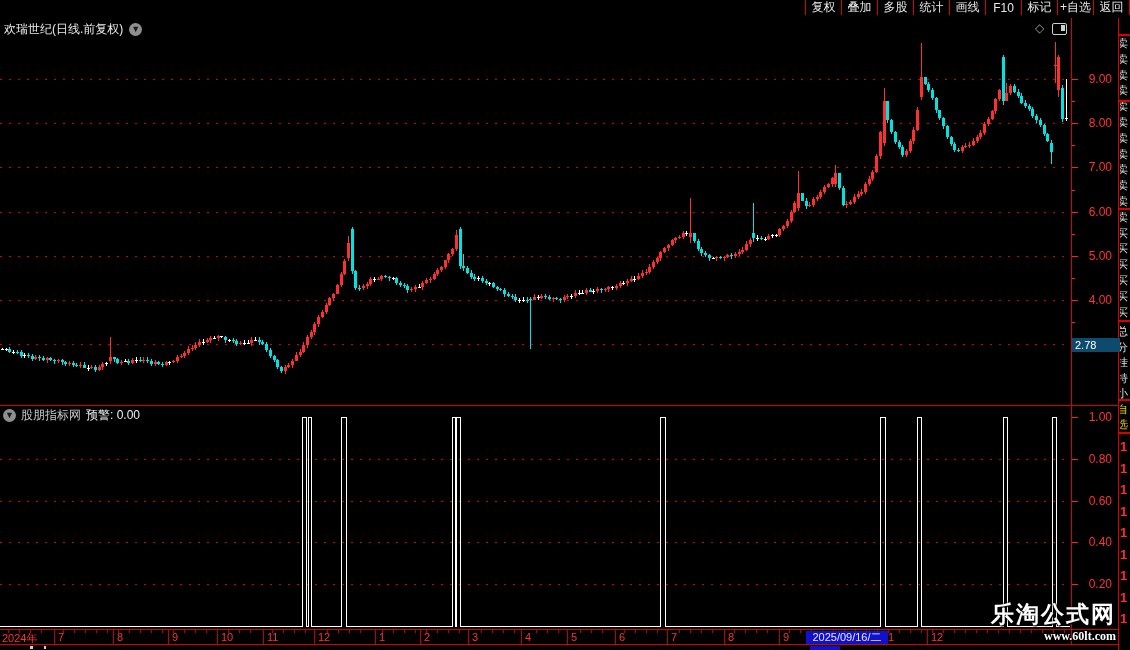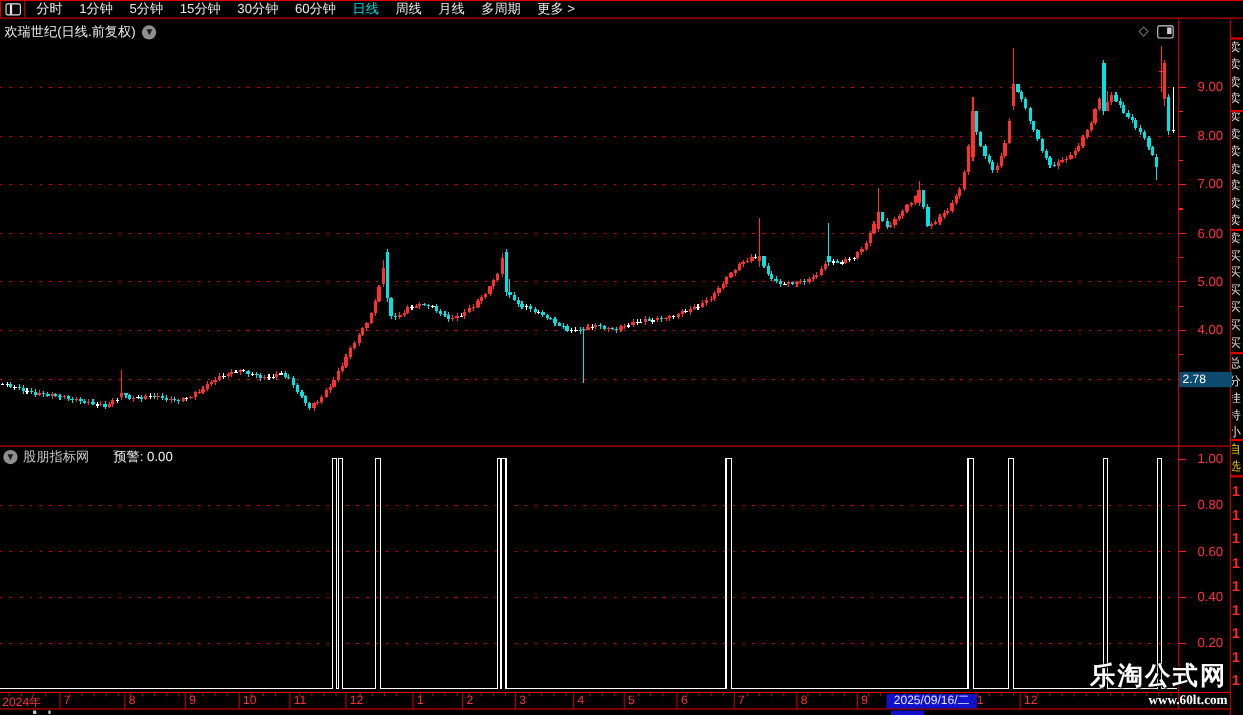--- a/index.html
+++ b/index.html
@@ -35,21 +35,21 @@
   .vline{position:absolute;width:1px;background:#d80000;z-index:4;}
   svg#cv{position:absolute;left:0;top:0;z-index:1;}
   
   .axlab{position:absolute;width:38px;text-align:right;color:#ff3232;font-size:12px;z-index:3;}
   .price-marker{position:absolute;left:1072px;width:45px;height:14px;background:#0c4a6e;color:#fff;
                 font-size:11px;line-height:14px;padding-left:3px;z-index:4;}
   
   .ind-header{position:absolute;left:3px;top:407px;display:flex;align-items:center;gap:5px;
               font-size:12px;z-index:3;}
   .ind-source{color:#c8c8c8;}
-  .ind-label{color:#efefef;margin-left:17px;}
+  .ind-label{color:#efefef;}
   
   .date-axis{position:absolute;left:0;top:630px;width:1118px;height:14px;z-index:3;}
   .dlab{position:absolute;top:1px;color:#ff3232;font-size:11px;white-space:nowrap;}
   .dsep{position:absolute;top:0;width:1px;height:14px;background:#c00000;}
   .dtick{position:absolute;top:0;width:1px;height:3px;background:#c00000;}
   .datebox{position:absolute;top:1px;height:13px;background:#1111cc;color:#e6e6ff;font-size:11px;
            line-height:13px;text-align:center;z-index:4;}
   .frag{position:absolute;z-index:2;}
   
   .edge-strip{position:absolute;left:1120px;width:10px;overflow:hidden;z-index:3;}
@@ -63,38 +63,20 @@
   .watermark{position:absolute;right:14px;top:601px;z-index:10;text-align:right;color:#fff;
              text-shadow:1px 1px 1px #000,0 0 3px #000;pointer-events:none;}
   .wm1{font-size:23px;font-weight:bold;letter-spacing:2px;line-height:26px;}
   .wm2{font-size:12px;font-weight:bold;font-family:Liberation Serif, serif;line-height:18px;}
 </style>
 </head>
 <body>
 
 <div class="screen">
 
-  <div class="toolbar">
-    <div class="tool-icon-cell">
-      <span class="split-icon"></span>
-    </div>
-    <div class="periods" id="periods">
-        <div class="period">分时</div>
-        <div class="period">1分钟</div>
-        <div class="period">5分钟</div>
-        <div class="period">15分钟</div>
-        <div class="period">30分钟</div>
-        <div class="period">60分钟</div>
-        <div class="period active">日线</div>
-        <div class="period">周线</div>
-        <div class="period">月线</div>
-        <div class="period">多周期</div>
-        <div class="period">更多 &gt;</div>
-      </div>
-  </div>
   <div class="right-buttons" id="rightButtons">
       <div class="rbtn">复权</div>
       <div class="rbtn">叠加</div>
       <div class="rbtn">多股</div>
       <div class="rbtn">统计</div>
       <div class="rbtn">画线</div>
       <div class="rbtn">F10</div>
       <div class="rbtn">标记</div>
       <div class="rbtn">+自选</div>
       <div class="rbtn">返回</div>

